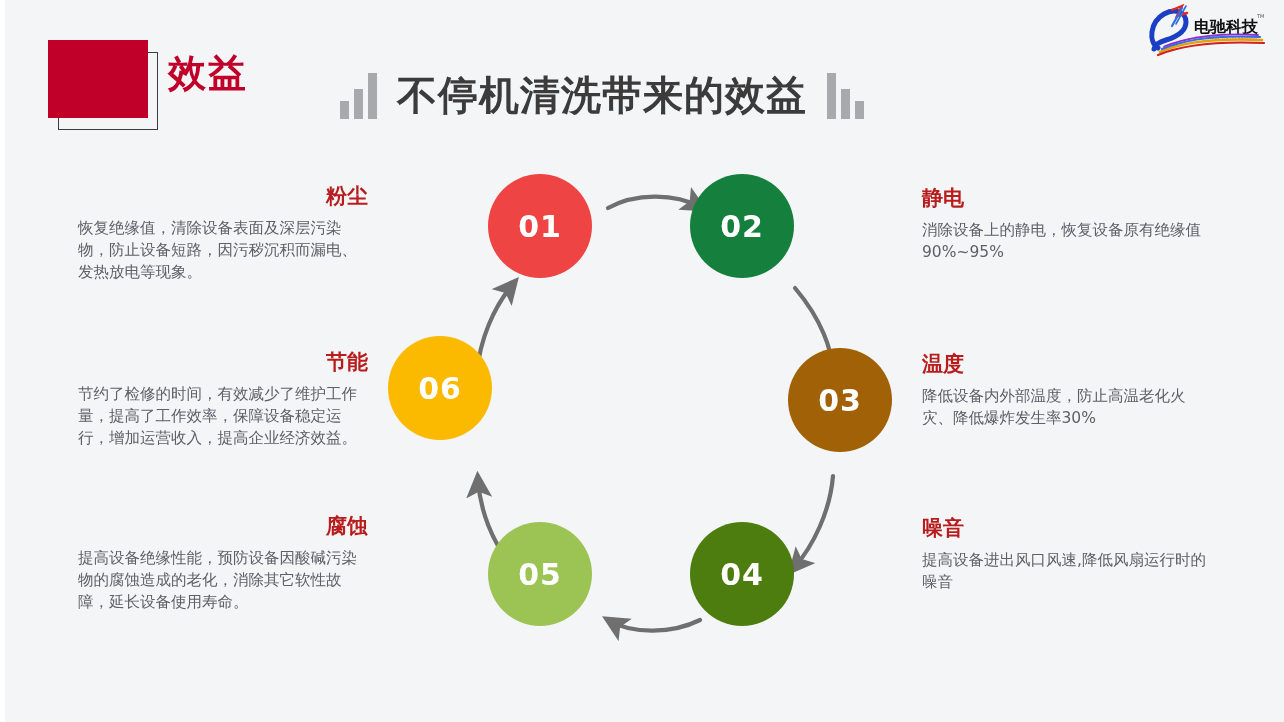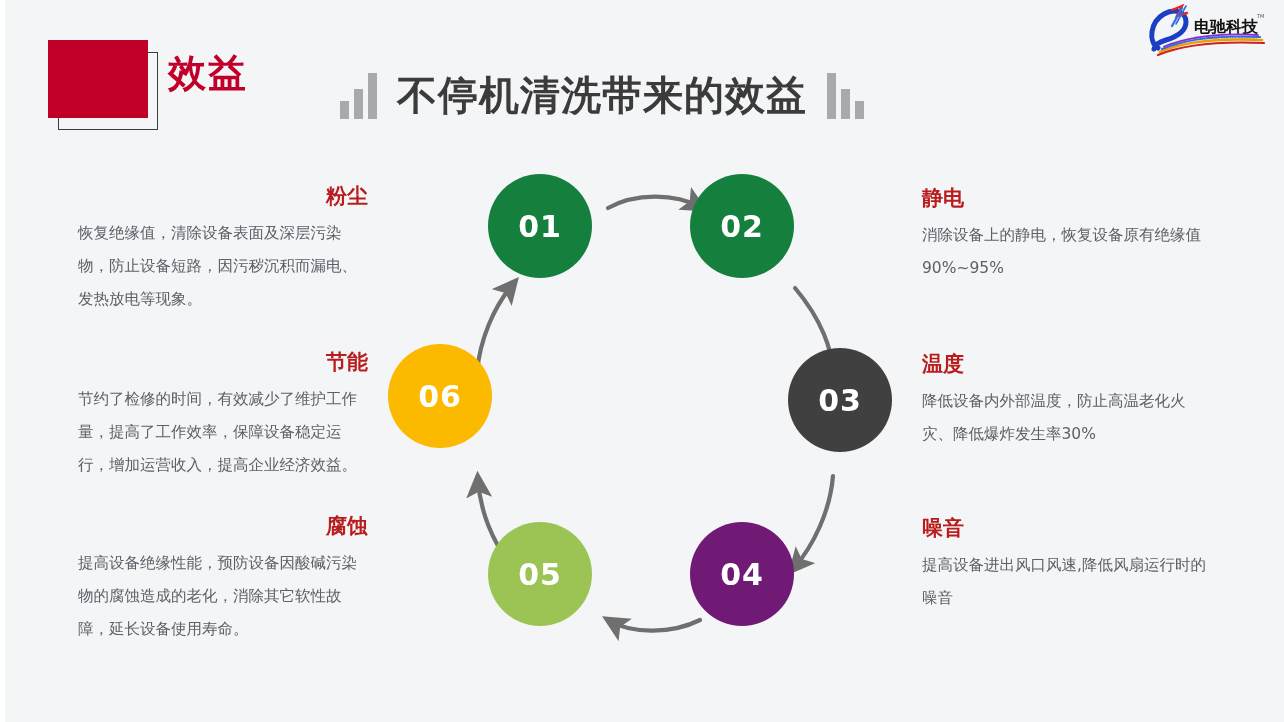--- a/index.html
+++ b/index.html
@@ -98,21 +98,21 @@
   .tblock { position: absolute; width: 290px; }
   .tblock .head {
     font-size: 21px;
     font-weight: 700;
     color: #b91c1c;
     margin-bottom: 7px;
     font-family: "DejaVu Sans", "Liberation Sans", sans-serif;
   }
   .tblock .body {
     font-size: 15.5px;
-    line-height: 33px;
+    line-height: 22px;
     color: #5d6068;
     font-family: "DejaVu Sans", "Liberation Sans", sans-serif;
   }
   .tblock.left { text-align: right; left: 78px; }
   .tblock.left .body { text-align: left; }
   .tblock.right { text-align: left; left: 922px; }
 
   .blk-dust    { top: 182px; }
   .blk-energy  { top: 348px; }
   .blk-corr    { top: 512px; }
@@ -225,33 +225,33 @@
       <g stroke="#6f6f6f" stroke-width="4.2" fill="none" marker-end="url(#ah)" stroke-linecap="round">
         <path d="M238 48 C265 33, 305 33, 330 47"></path>
         <path d="M425 128 C452 160, 462 190, 463 212"></path>
         <path d="M463 316 C460 352, 443 386, 424 408"></path>
         <path d="M330 460 C302 474, 262 474, 240 461"></path>
         <path d="M142 406 C122 382, 110 350, 108 320"></path>
         <path d="M107 212 C110 180, 123 148, 143 124"></path>
       </g>
     </svg>
 
-    <div class="node" style="left:118px; top:14px; width:104px; height:104px; background:#15803d;">
+    <div class="node" style="left:118px; top:14px; width:104px; height:104px; background:#ef4444;">
       <span>01</span>
     </div>
     <div class="node" style="left:320px; top:14px; width:104px; height:104px; background:#15803d;">
       <span>02</span>
     </div>
-    <div class="node" style="left:418px; top:188px; width:104px; height:104px; background:#404040;">
+    <div class="node" style="left:418px; top:188px; width:104px; height:104px; background:#a16207;">
       <span>03</span>
     </div>
-    <div class="node" style="left:320px; top:362px; width:104px; height:104px; background:#701a75;">
+    <div class="node" style="left:320px; top:362px; width:104px; height:104px; background:#4d7c0f;">
       <span>04</span>
     </div>
     <div class="node" style="left:118px; top:362px; width:104px; height:104px; background:#9cc454;">
       <span>05</span>
     </div>
-    <div class="node" style="left:18px; top:184px; width:104px; height:104px; background:#fbba00;">
+    <div class="node" style="left:18px; top:176px; width:104px; height:104px; background:#fbba00;">
       <span>06</span>
     </div>
   </div>
 
 </div>
 
 </body></html>

